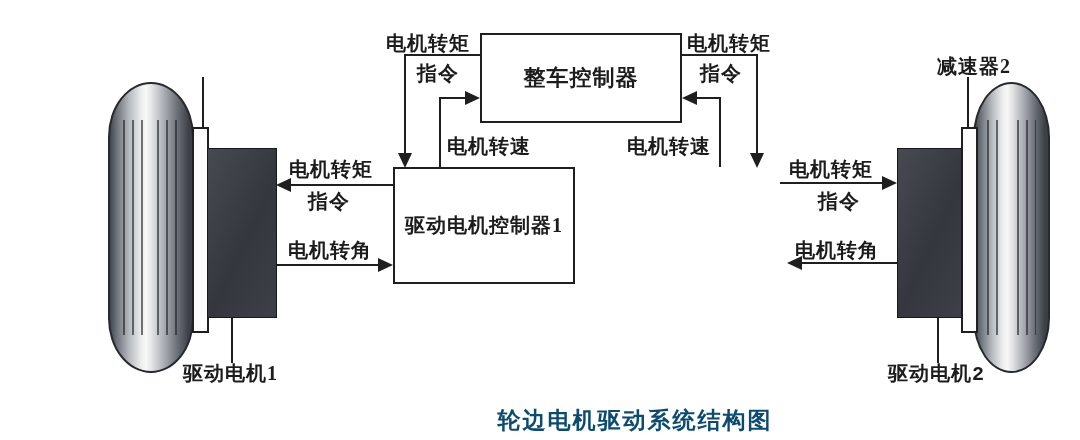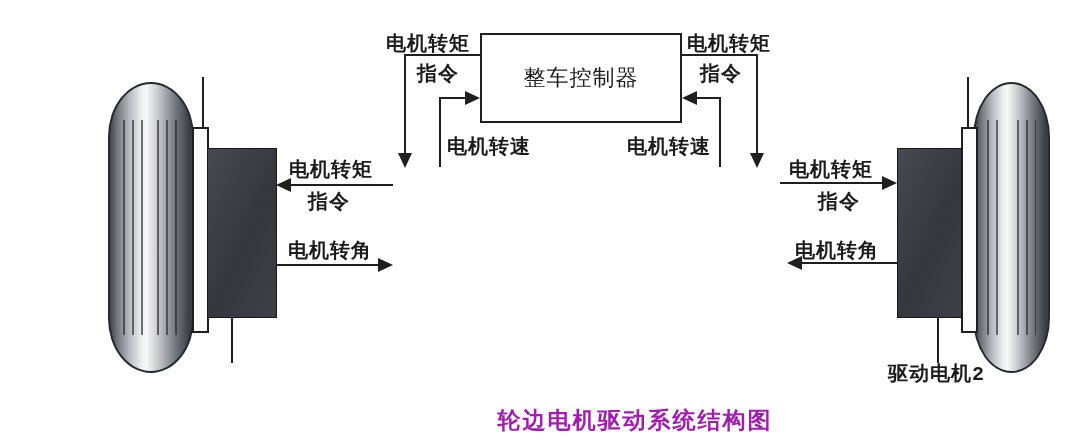--- a/index.html
+++ b/index.html
@@ -3,21 +3,21 @@
 <meta charset="utf-8">
 <style>
   html,body{margin:0;padding:0;background:#ffffff;}
   #canvas{
     position:relative;width:1080px;height:440px;background:#ffffff;overflow:hidden;
     font-family:"Liberation Serif","DejaVu Serif",serif;color:#1c1c1c;
   }
   .box{
     position:absolute;box-sizing:border-box;background:#ffffff;border:2px solid #1f1f1f;
     display:flex;align-items:center;justify-content:center;
-    font-weight:400;letter-spacing:1px;white-space:nowrap;
+    font-weight:700;letter-spacing:1px;white-space:nowrap;
   }
   .line{position:absolute;background:#1f1f1f;}
   .arr{position:absolute;width:0;height:0;}
   .arr.right{border-top:7px solid transparent;border-bottom:7px solid transparent;border-left:15px solid #1f1f1f;}
   .arr.left{border-top:7px solid transparent;border-bottom:7px solid transparent;border-right:15px solid #1f1f1f;}
   .arr.down{border-left:7px solid transparent;border-right:7px solid transparent;border-top:15px solid #1f1f1f;}
   .lbl{position:absolute;white-space:nowrap;font-size:20px;font-weight:600;letter-spacing:1px;text-align:center;}
   .wheel{
     position:absolute;box-sizing:border-box;width:86px;height:291px;z-index:1;
     border:2px solid #26292e;border-radius:44px/56px;overflow:hidden;
@@ -29,21 +29,21 @@
   }
   .tread.g1{left:16%;width:25%;}
   .tread.g2{left:57%;width:27%;}
   .reducer{position:absolute;box-sizing:border-box;background:#fcfcfc;border:2px solid #1f1f1f;z-index:2;}
   .motor{
     position:absolute;z-index:3;border:1px solid #17181a;
     background:linear-gradient(115deg,#474a51 0%,#34373d 55%,#3d4046 100%);
   }
   .caption{
     position:absolute;top:405px;left:635px;transform:translateX(-50%);
-    font-size:23px;font-weight:700;letter-spacing:2px;white-space:nowrap;color:#a21caf;
+    font-size:23px;font-weight:700;letter-spacing:2px;white-space:nowrap;color:#0c4a6e;
   }
 </style>
 </head>
 <body>
 
 <div id="canvas">
 
   <div class="wheel" style="left:108px;top:82px;">
     <div class="tread g1"></div>
     <div class="tread g2"></div>
@@ -52,20 +52,21 @@
   <div class="motor" style="left:207px;top:148px;width:68px;height:168px;"></div>
 
   <div class="wheel" style="left:973px;top:82px;width:77px;border-radius:39px/56px;">
     <div class="tread g1"></div>
     <div class="tread g2"></div>
   </div>
   <div class="reducer" style="left:961px;top:127px;width:17px;height:206px;"></div>
   <div class="motor" style="left:897px;top:148px;width:63px;height:168px;"></div>
 
   <div class="box" style="left:480px;top:33px;width:202px;height:90px;font-size:22px;">整车控制器</div>
+  <div class="box" style="left:393px;top:167px;width:182px;height:117px;font-size:20px;">驱动电机控制器1</div>
 
   <div class="line" style="left:404px;top:54px;width:76px;height:2px;"></div>
   <div class="line" style="left:404px;top:54px;width:2px;height:100px;"></div>
   <div class="arr down" style="left:398px;top:153px;"></div>
 
   <div class="line" style="left:439px;top:97px;width:2px;height:70px;"></div>
   <div class="line" style="left:439px;top:97px;width:28px;height:2px;"></div>
   <div class="arr right" style="left:465px;top:91px;"></div>
 
   <div class="line" style="left:682px;top:54px;width:76px;height:2px;"></div>
@@ -84,20 +85,22 @@
   <div class="line" style="left:780px;top:182px;width:103px;height:2px;"></div>
   <div class="arr right" style="left:882px;top:176px;"></div>
   <div class="line" style="left:801px;top:262px;width:97px;height:2px;"></div>
   <div class="arr left" style="left:787px;top:256px;"></div>
 
   <div class="line" style="left:202px;top:77px;width:2px;height:51px;"></div>
   <div class="line" style="left:231px;top:315px;width:2px;height:48px;"></div>
   <div class="line" style="left:967px;top:77px;width:2px;height:51px;"></div>
   <div class="line" style="left:937px;top:315px;width:2px;height:48px;"></div>
 
+  <div class="lbl" style="left:937px;top:53px;">减速器2</div>
+  <div class="lbl" style="left:183px;top:360px;">驱动电机1</div>
   <div class="lbl" style="left:888px;top:360px;font-family:Liberation Mono, monospace;">驱动电机2</div>
 
   <div class="lbl" style="left:386px;top:30px;">电机转矩</div>
   <div class="lbl" style="left:417px;top:60px;">指令</div>
   <div class="lbl" style="left:687px;top:30px;">电机转矩</div>
   <div class="lbl" style="left:700px;top:60px;">指令</div>
   <div class="lbl" style="left:447px;top:133px;">电机转速</div>
   <div class="lbl" style="left:627px;top:133px;">电机转速</div>
 
   <div class="lbl" style="left:289px;top:156px;">电机转矩</div>

